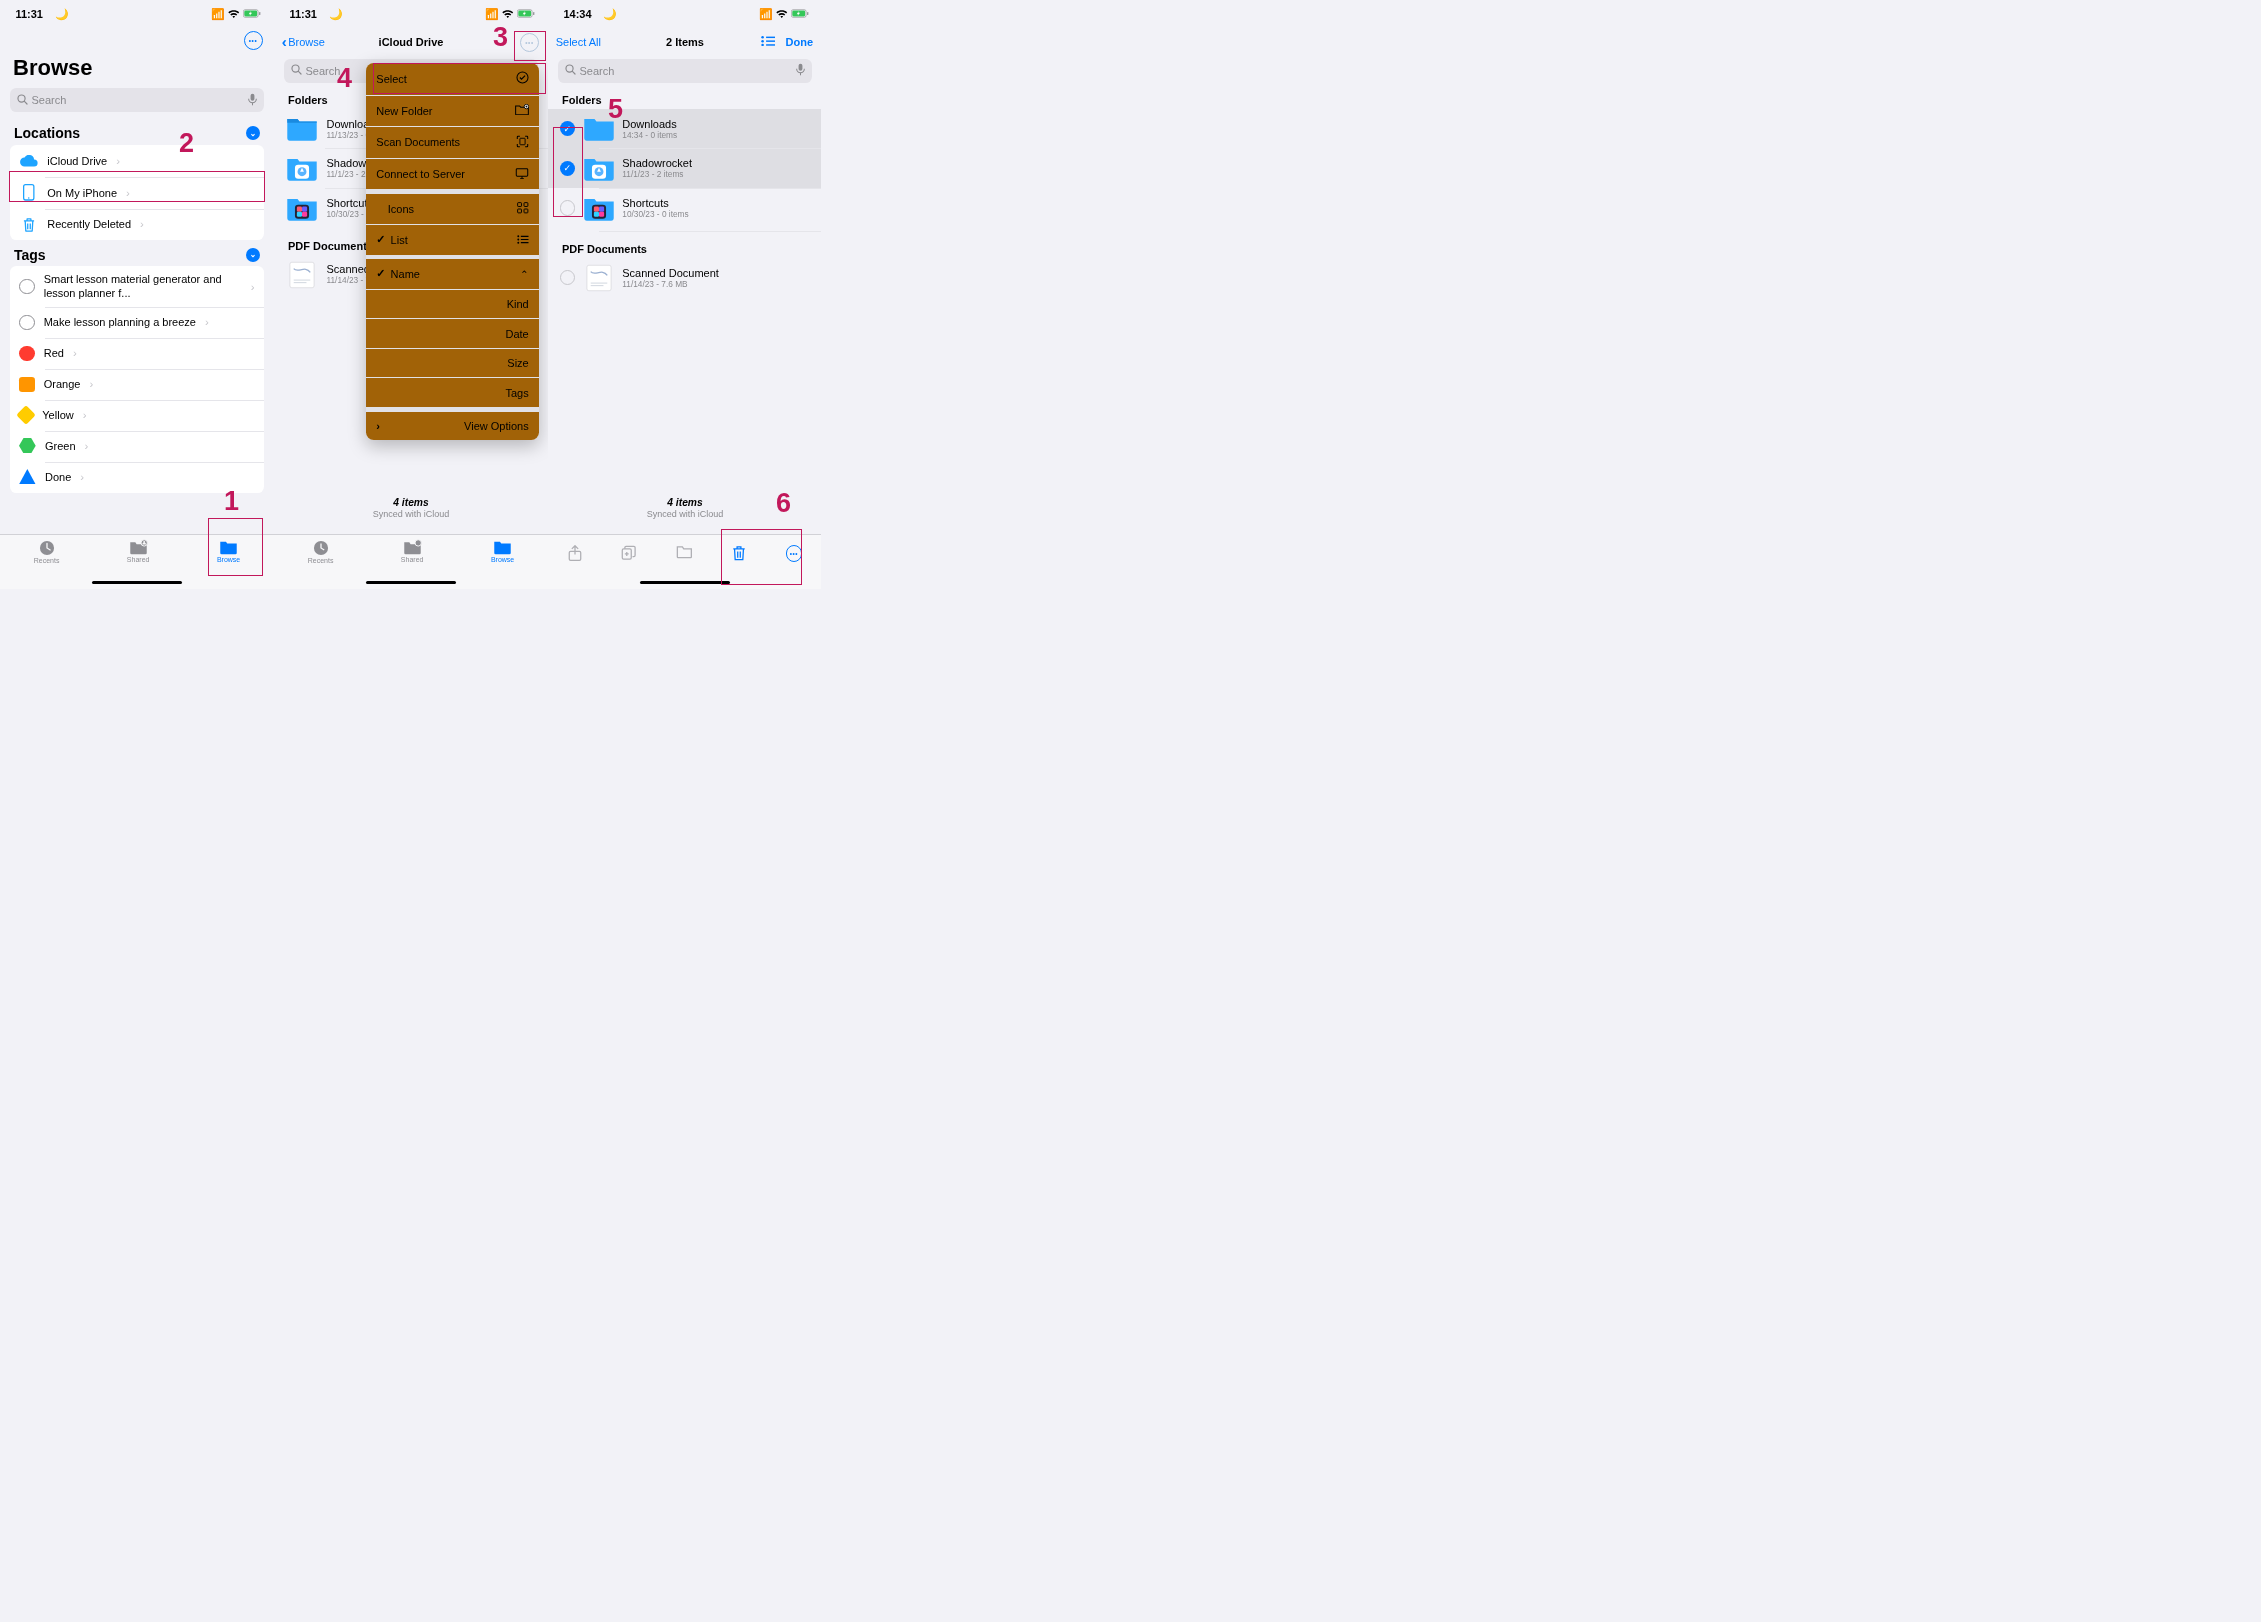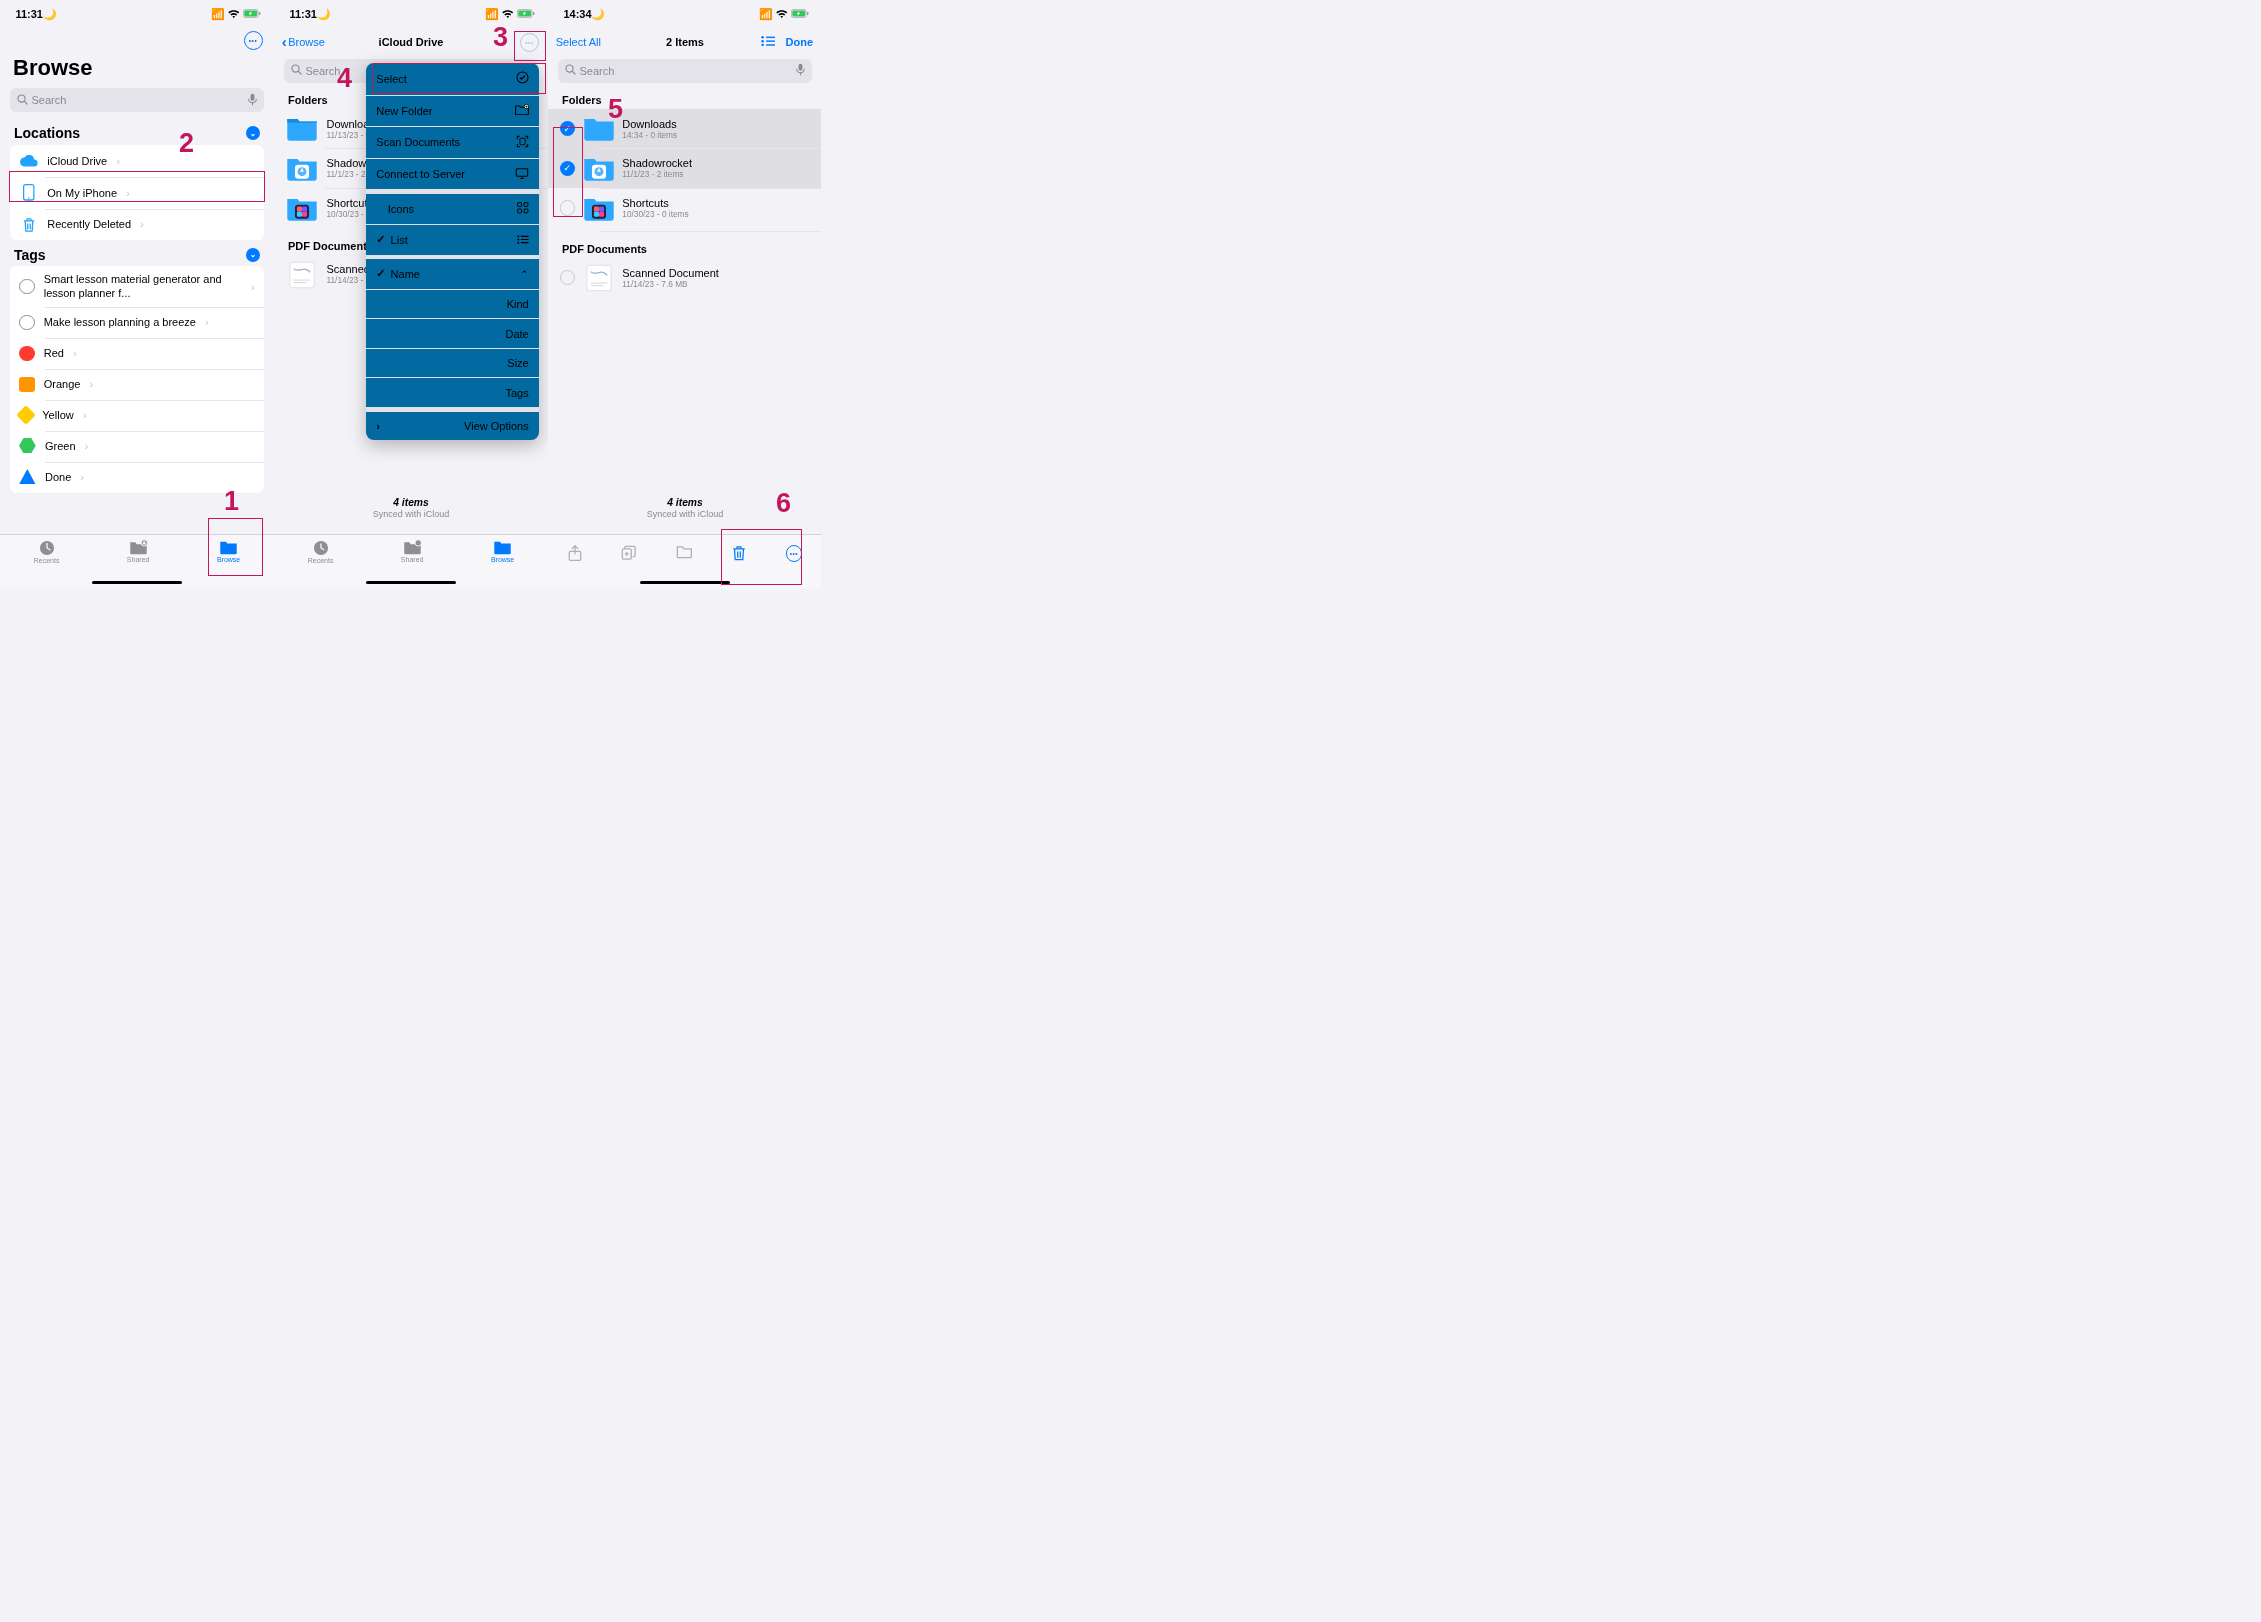--- a/index.html
+++ b/index.html
@@ -22,21 +22,21 @@
 
   .status-bar {
     height: 28px;
     display: flex;
     justify-content: space-between;
     align-items: center;
     padding: 0 13px 0 15.4px;
     font-weight: 600;
     font-size: 11px;
   }
-  .status-left { display: flex; align-items: center; gap: 0; }
+  .status-left { display: flex; align-items: center; gap: 12px; }
   .status-right { display: flex; align-items: center; gap: 3.2px; }
 
   .large-title { font-size: 22px; font-weight: 800; padding: 5.1px 13px 5.1px; }
   .nav-row { display: flex; align-items: center; justify-content: space-between; padding: 2.6px 9px 2.6px 7.7px; height: 28px; }
   .back-link { color: #007aff; font-size: 11px; display: flex; align-items: center; gap: 1.3px; }
   .nav-title { font-size: 11px; font-weight: 700; position: absolute; left: 0; right: 0; text-align: center; pointer-events: none; }
 
   .search-bar {
     margin: 2.6px 10.3px 6.4px;
     background: #e4e3e9;
@@ -104,21 +104,21 @@
     font-weight: 700; letter-spacing: 0.6px; font-size: 6.4px;
   }
 
   .menu {
     position: absolute; right: 9px; top: 63px; width: 173px;
     background: #efeff4; border-radius: 7.7px; overflow: hidden;
     box-shadow: 0 5.1px 18px rgba(0,0,0,0.25);
   }
   .menu-item {
     display: flex; justify-content: space-between; align-items: center;
-    padding: 8.3px 10.3px; font-size: 11px; background: #0369a1;
+    padding: 8.3px 10.3px; font-size: 11px; background: #a16207;
   }
   .menu-sep { height: 4.5px; background: #e1e1e6; }
   .menu-item.checked::before {
     content: "✓"; margin-right: 5.1px; font-weight: 600;
   }
   .menu-item .spacer { width: 11.5px; }
 
   .radio-empty {
     width: 15.4px; height: 15.4px; border: 1.3px solid #c7c7cc; border-radius: 50%; flex-shrink: 0;
   }

